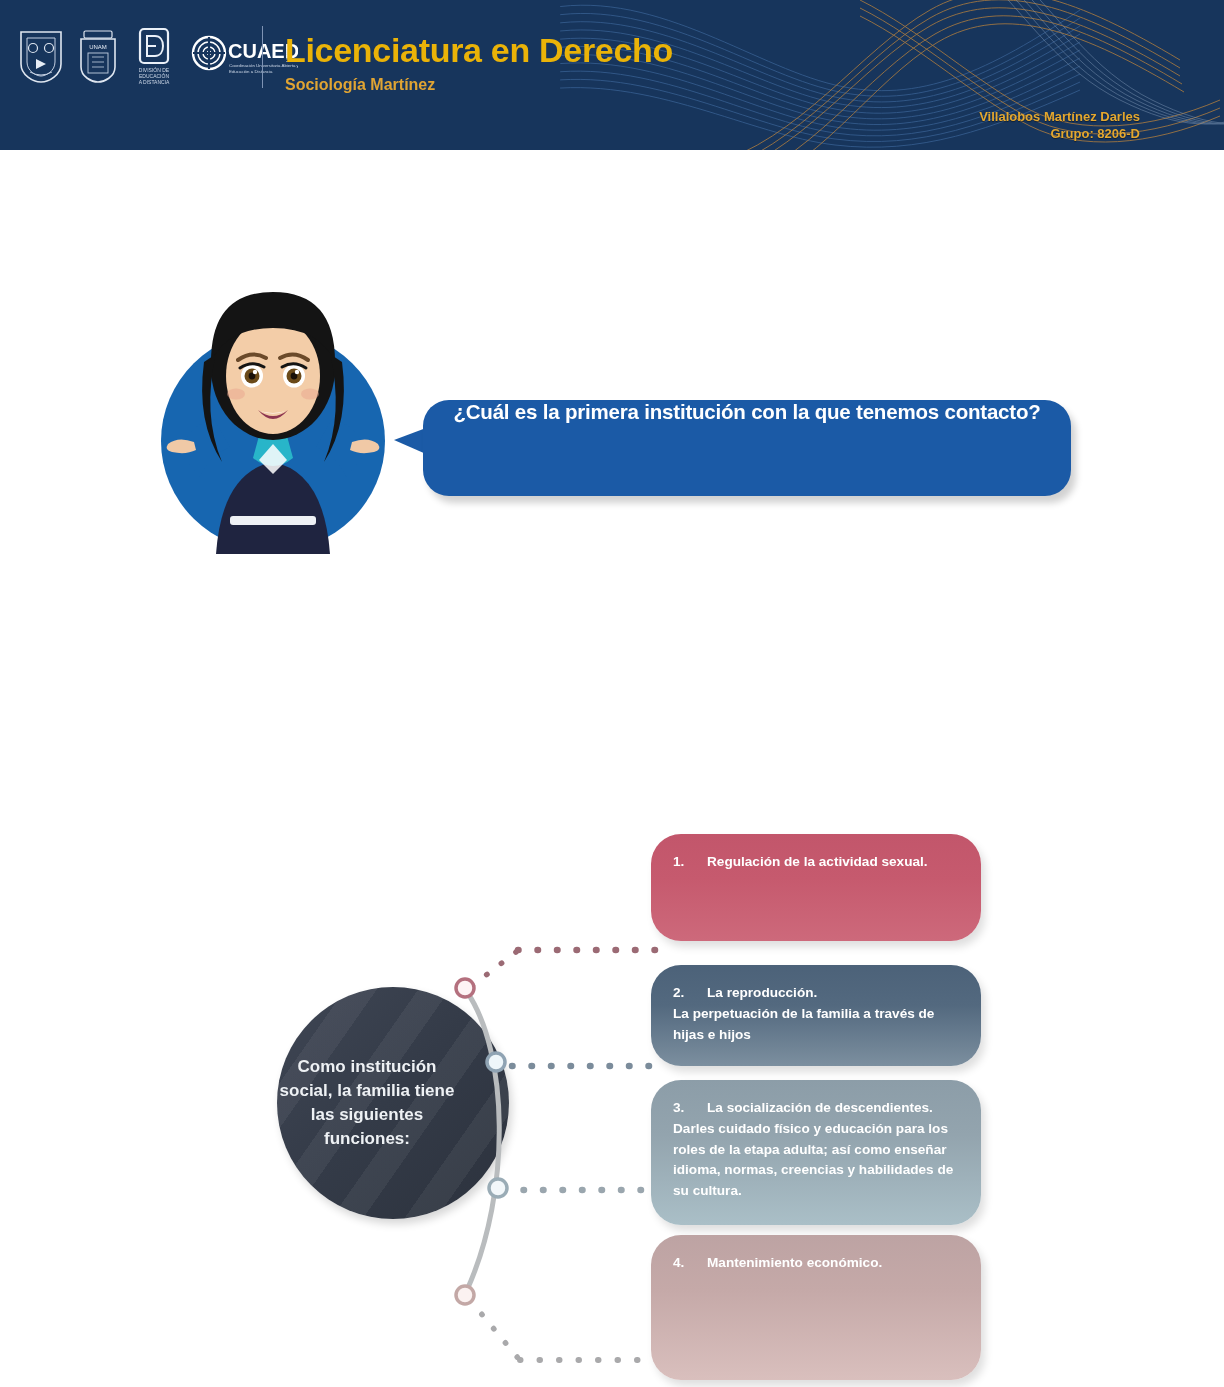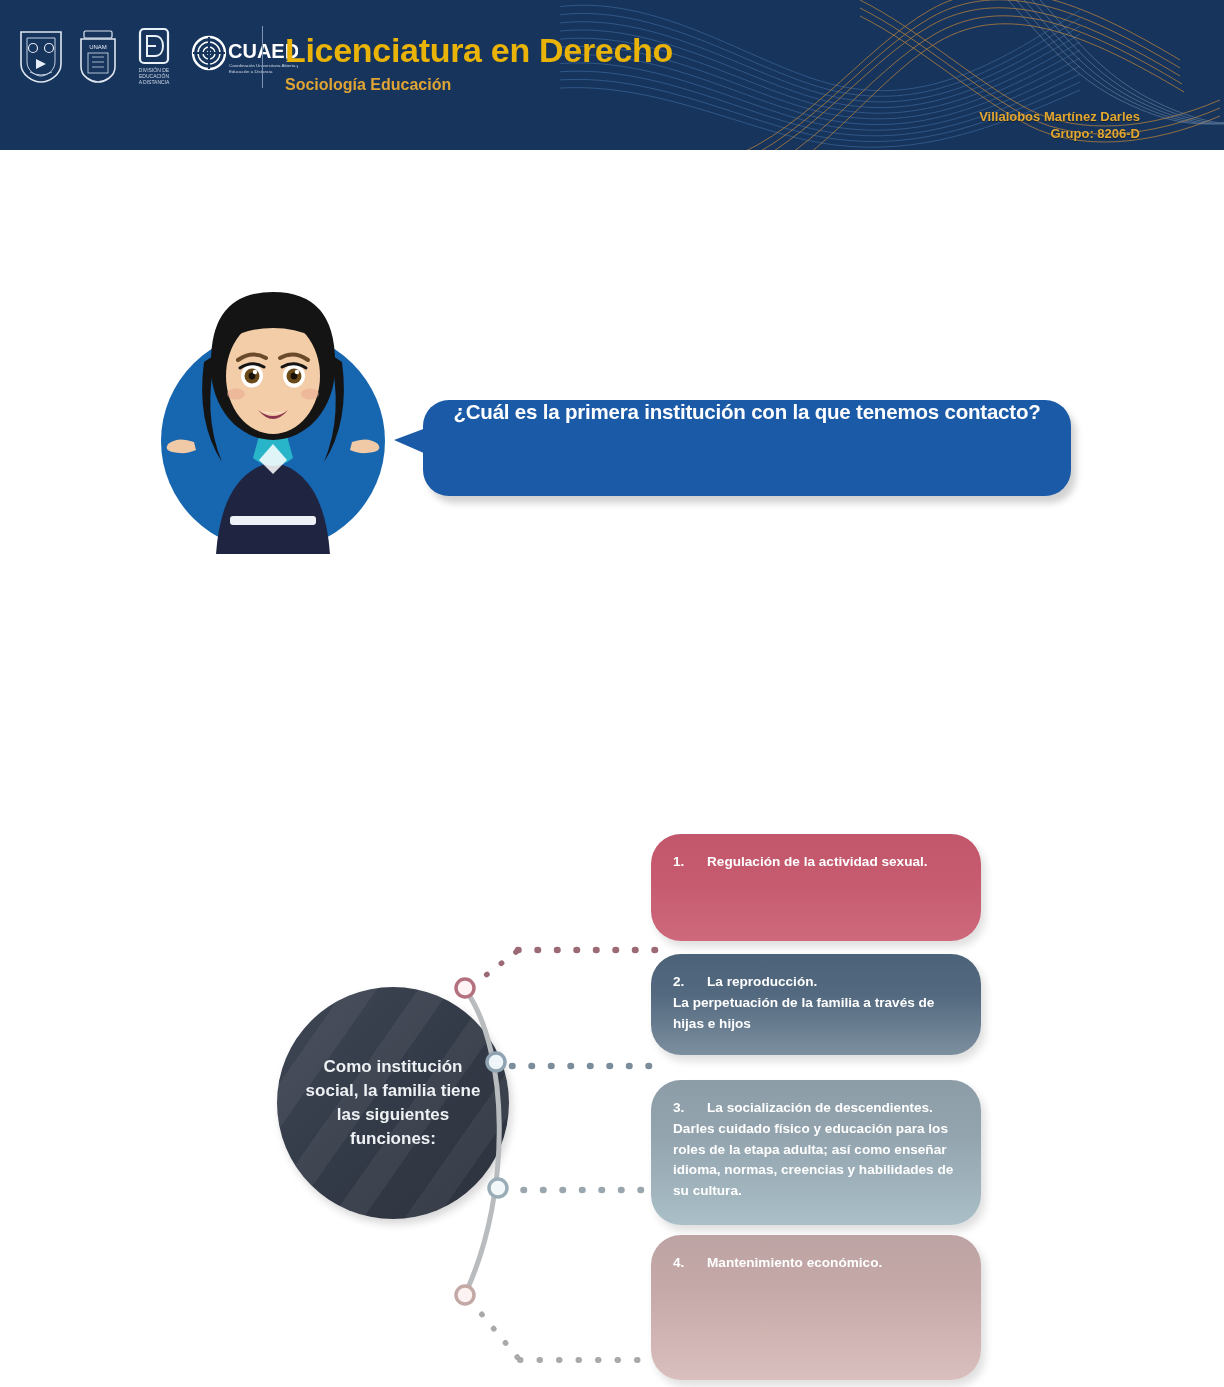--- a/index.html
+++ b/index.html
@@ -121,21 +121,21 @@
       repeating-linear-gradient(
         -55deg,
         rgba(255,255,255,.055) 0px,
         rgba(255,255,255,.055) 26px,
         rgba(255,255,255,0) 26px,
         rgba(255,255,255,0) 60px
       ),
       linear-gradient(135deg, #3f4654 0%, #343b48 48%, #2c323d 100%);
     display: flex;
     align-items: center;
-    justify-content: center;
+    justify-content: flex-start;
     box-shadow: 3px 5px 9px rgba(0,0,0,.16);
   }
   .hub-text {
     color: #eef1f4;
     font-size: 17px;
     font-weight: bold;
     line-height: 24px;
     text-align: center;
     width: 180px;
   }
@@ -171,21 +171,21 @@
     font-size: 13.6px;
     font-weight: bold;
     line-height: 20.5px;
   }
 
   .card-1 {
     top: 14px; height: 107px;
     background: linear-gradient(180deg, #c2566b 0%, #c65a6e 42%, #cd697b 100%);
   }
   .card-2 {
-    top: 134px; height: 101px;
+    top: 145px; height: 101px;
     background: linear-gradient(180deg, #4c6279 0%, #53697f 40%, #7c8f9f 100%);
   }
   .card-3 {
     top: 260px; height: 145px;
     background: linear-gradient(180deg, #8c9da8 0%, #93a4ae 38%, #aabfc7 100%);
   }
   .card-4 {
     top: 415px; height: 145px;
     background: linear-gradient(180deg, #bda3a3 0%, #c5a9a8 38%, #d9bfbd 100%);
   }
@@ -270,21 +270,21 @@
       <text x="39" y="35" font-size="4.4" fill="#cdd8e8" font-family="Liberation Sans, sans-serif">Coordinación Universitaria Abierta y</text>
       <text x="39" y="41" font-size="4.4" fill="#cdd8e8" font-family="Liberation Sans, sans-serif">Educación a Distancia</text>
       <text x="99" y="30" font-size="4.4" fill="#cdd8e8" font-family="Liberation Sans, sans-serif" transform="rotate(-90 99 30)">UNAM</text>
     </svg>
   </div>
 
   <div class="logo-sep"></div>
 
   <div class="header-titles">
     <div class="header-title">Licenciatura en Derecho</div>
-    <div class="header-subtitle">Sociología Educación</div>
+    <div class="header-subtitle">Sociología Martínez</div>
   </div>
 
   <div class="student-block">
     <div>Villalobos Martínez Darles</div>
     <div>Grupo: 8206-D</div>
   </div>
 </div>
 
 <svg class="avatar-wrap" viewBox="0 0 246 296">
   <ellipse cx="123" cy="183" rx="112" ry="110" fill="#1766b0"></ellipse>

